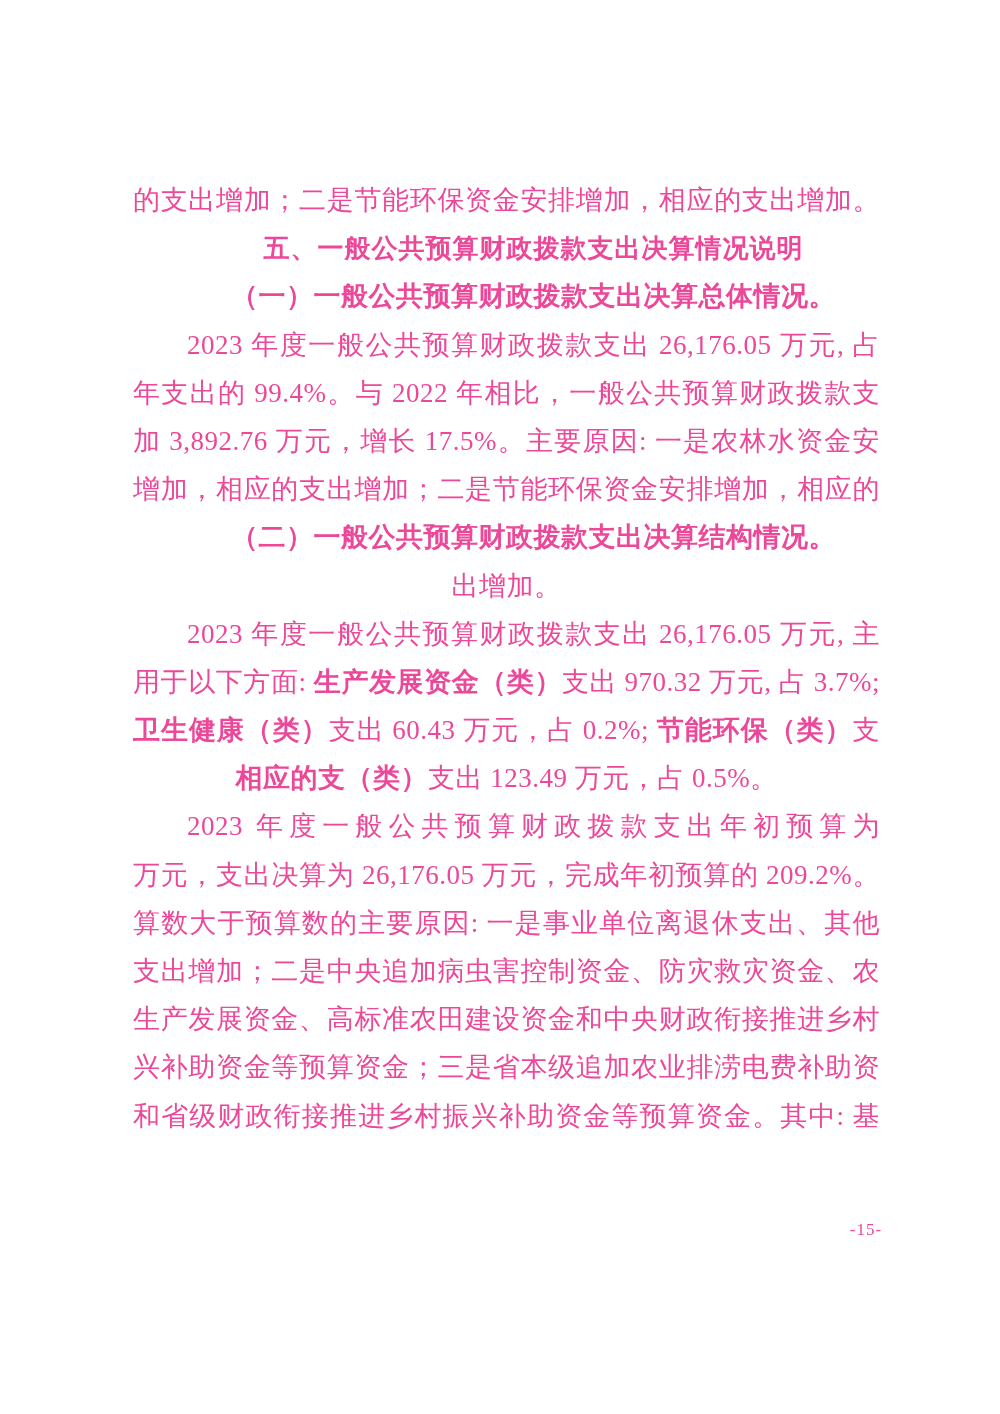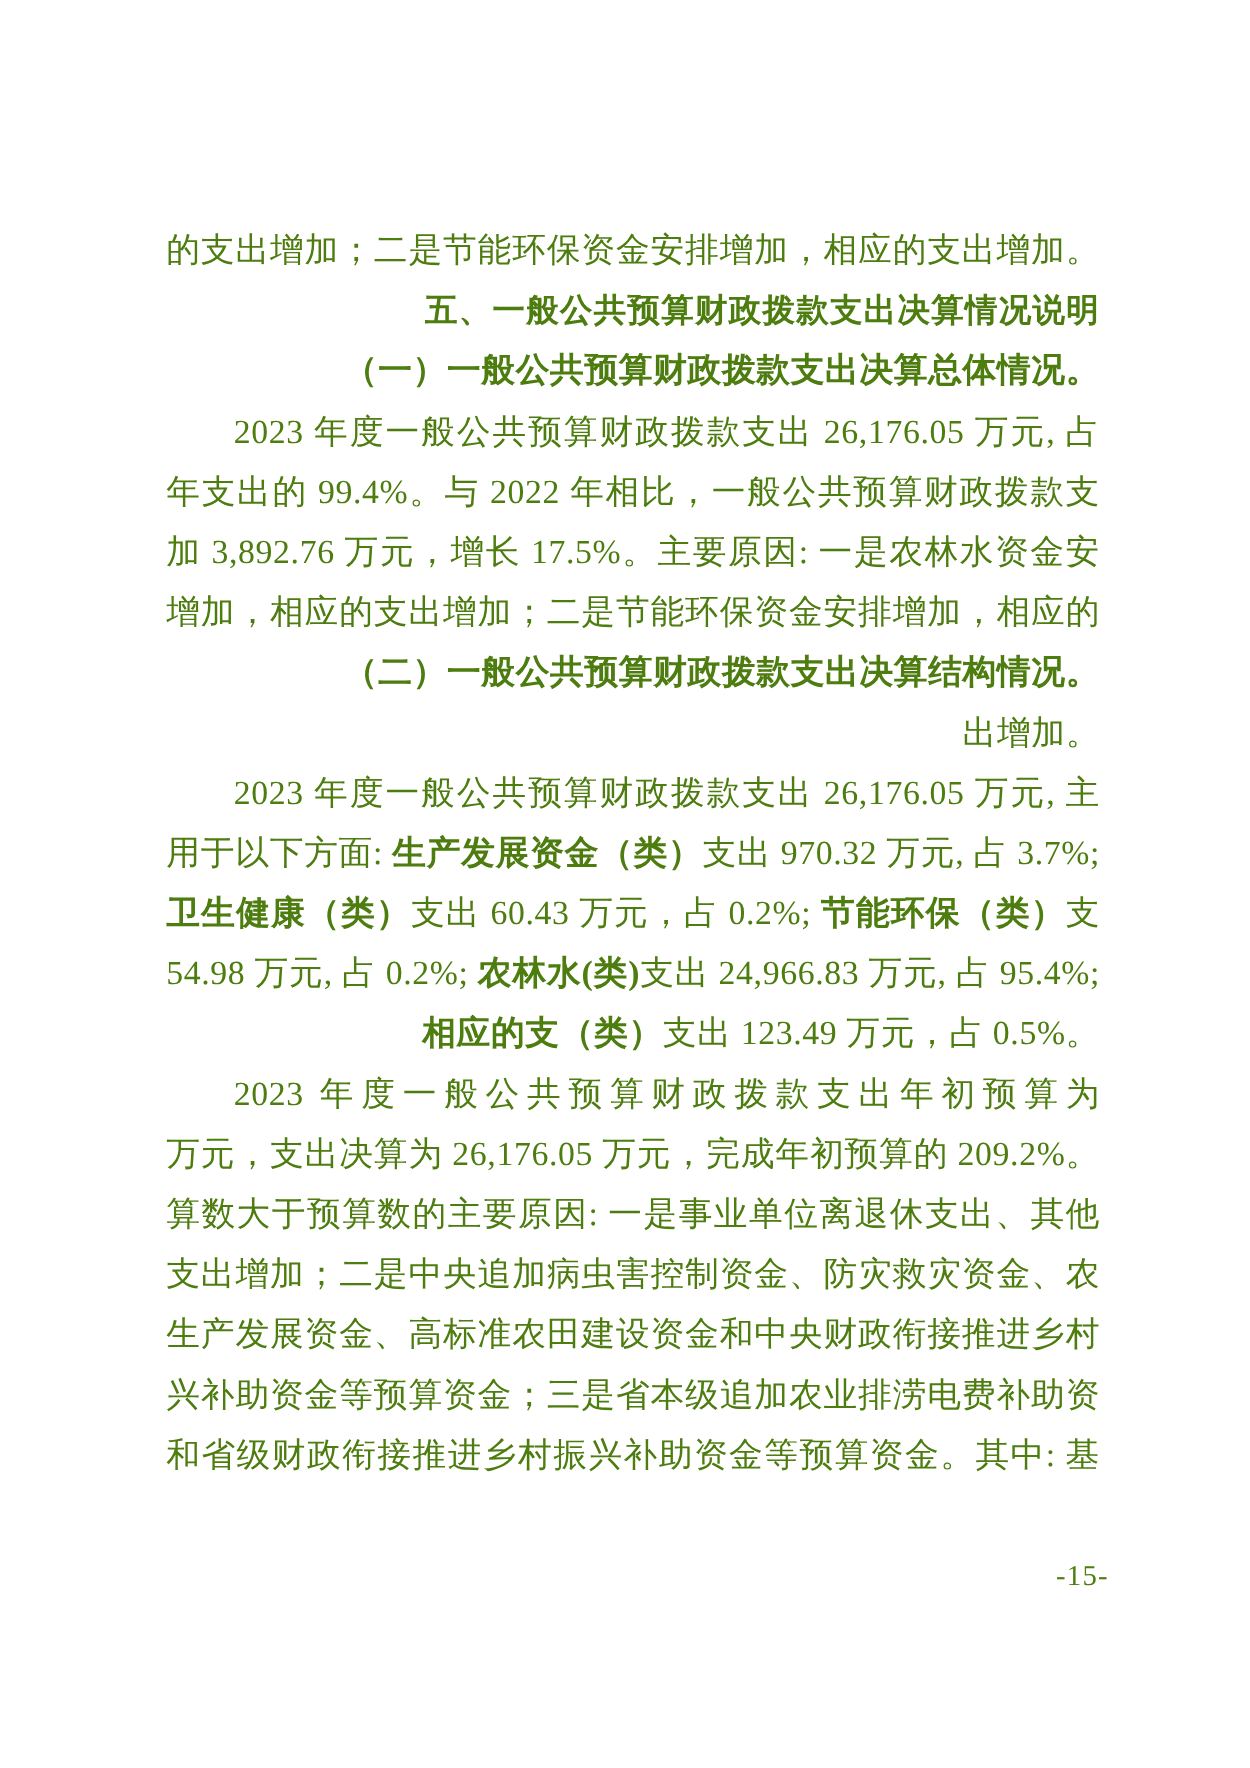--- a/index.html
+++ b/index.html
@@ -6,35 +6,35 @@
     margin: 0;
     padding: 0;
     background: #ffffff;
   }
   .page {
     position: relative;
     width: 1000px;
     height: 1414px;
     background: #ffffff;
     overflow: hidden;
-    color: #4d7c0f;
+    color: #ec4899;
     font-family: "Liberation Serif", "DejaVu Serif", serif;
   }
   .content {
     position: absolute;
     left: 133px;
     top: 176px;
     width: 747px;
   }
   .line {
     height: 48.2px;
     line-height: 48.2px;
     font-size: 27px;
     overflow: hidden;
-    text-align: right;
+    text-align: center;
     letter-spacing: 0.5px;
   }
   .line.fill {
     text-align: justify;
     text-align-last: justify;
   }
   .line.indent {
     text-indent: 54px;
   }
   .line.h1 {
@@ -45,24 +45,24 @@
   }
   .line.h2 {
     font-weight: bold;
   }
   .bold {
     font-weight: bold;
   }
   .page-number {
     position: absolute;
     left: 828px;
-    top: 1248px;
+    top: 1217px;
     width: 76px;
     text-align: center;
-    font-size: 23px;
+    font-size: 17px;
     line-height: 26px;
     letter-spacing: 1px;
   }
 </style>
 </head>
 <body>
 
 <div class="page">
   <div class="content" id="content">
       <div class="line body fill"><span>的支出增加；二是节能环保资金安排增加，相应的支出增加。</span></div>
@@ -70,21 +70,20 @@
       <div class="line h2 indent"><span class="bold">（一）一般公共预算财政拨款支出决算总体情况。</span></div>
       <div class="line body indent fill"><span>2023 年度一般公共预算财政拨款支出 26,176.05 万元, 占本</span></div>
       <div class="line body fill"><span>年支出的 99.4%。与 2022 年相比，一般公共预算财政拨款支出增</span></div>
       <div class="line body fill"><span>加 3,892.76 万元，增长 17.5%。主要原因: 一是农林水资金安排</span></div>
       <div class="line body fill"><span>增加，相应的支出增加；二是节能环保资金安排增加，相应的支</span></div>
       <div class="line h2 indent"><span class="bold">（二）一般公共预算财政拨款支出决算结构情况。</span></div>
       <div class="line body"><span>出增加。</span></div>
       <div class="line body indent fill"><span>2023 年度一般公共预算财政拨款支出 26,176.05 万元, 主要</span></div>
       <div class="line body fill"><span>用于以下方面: </span><span class="bold">生产发展资金（类）</span><span>支出 970.32 万元, 占 3.7%;</span></div>
       <div class="line body fill"><span class="bold">卫生健康（类）</span><span>支出 60.43 万元，占 0.2%; </span><span class="bold">节能环保（类）</span><span>支出</span></div>
-      <div class="line body fill"><span>54.98 万元, 占 0.2%; </span><span class="bold">农林水(类)</span><span>支出 24,966.83 万元, 占 95.4%;</span></div>
       <div class="line body"><span class="bold">相应的支（类）</span><span>支出 123.49 万元，占 0.5%。</span></div>
       <div class="line body indent fill"><span>2023 年度一般公共预算财政拨款支出年初预算为 12,512.03</span></div>
       <div class="line body fill"><span>万元，支出决算为 26,176.05 万元，完成年初预算的 209.2%。决</span></div>
       <div class="line body fill"><span>算数大于预算数的主要原因: 一是事业单位离退休支出、其他优抚</span></div>
       <div class="line body fill"><span>支出增加；二是中央追加病虫害控制资金、防灾救灾资金、农业</span></div>
       <div class="line body fill"><span>生产发展资金、高标准农田建设资金和中央财政衔接推进乡村振</span></div>
       <div class="line body fill"><span>兴补助资金等预算资金；三是省本级追加农业排涝电费补助资金</span></div>
       <div class="line body fill"><span>和省级财政衔接推进乡村振兴补助资金等预算资金。其中: 基本支</span></div>
     </div>
   <div class="page-number">-15-</div>

